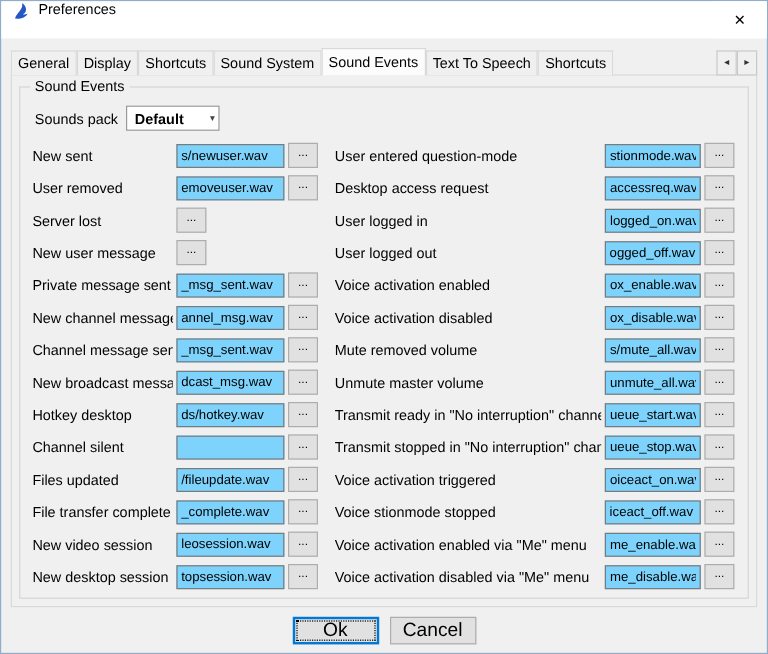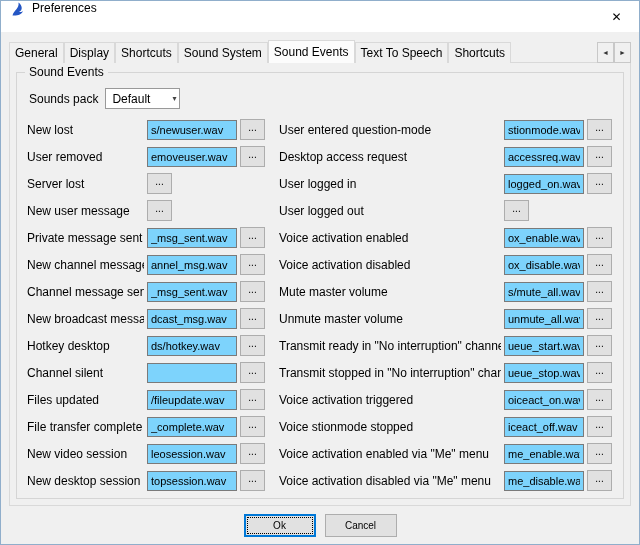--- a/index.html
+++ b/index.html
@@ -51,21 +51,21 @@
     border: 1px solid #d5d5d5; padding: 14px 8px 6px 10px;
   }
   .groupbox-title {
     position: absolute; top: -8px; left: 8px; background: #f0f0f0; padding: 0 4px;
   }
   
   .sounds-pack-row { display: flex; align-items: center; gap: 7px; margin: 1px 0 7px 2px; }
   .combo {
     display: inline-flex; align-items: center; justify-content: space-between;
     height: 21px; min-width: 62px; border: 1px solid #999; background: #fff;
-    padding: 0 3px 0 6px; gap: 22px;
+    padding: 0 3px 0 6px; gap: 22px; font-weight: bold;
   }
   .combo-arrow { font-size: 8px; color: #444; }
   
   .columns { display: flex; gap: 14px; }
   .srow { display: flex; align-items: center; height: 27px; gap: 3px; }
   .slabel { white-space: nowrap; overflow: hidden; flex: none; }
   .col-left .slabel { width: 117px; }
   .col-left .sinput { width: 90px; }
   .col-right .slabel { width: 222px; }
   .col-right .sinput { width: 80px; }
@@ -74,21 +74,21 @@
     padding: 0 3px; font-size: 11px; font-family: inherit; flex: none;
   }
   .browse {
     width: 25px; height: 21px; border: 1px solid #adadad; background: #e1e1e1;
     font-size: 10px; line-height: 1; padding: 0 0 4px 0; font-family: inherit; flex: none;
   }
   
   .footer { position: absolute; bottom: 7px; left: 0; right: 0; display: flex; justify-content: center; gap: 9px; }
   .btn {
     min-width: 72px; height: 23px; background: #e1e1e1; border: 1px solid #adadad;
-    font-size: 10px; font-family: inherit; padding: 0 10px;
+    font-size: 16px; font-family: inherit; padding: 0 10px;
   }
   .btn.ok {
     border: 2px solid #0078d7;
     outline: 1px dotted #000; outline-offset: -4px;
   }
 </style>
 </head>
 <body>
 
 <div class="window">
@@ -127,21 +127,21 @@
         <span>Sounds pack</span>
         <div class="combo">
           <span>Default</span>
           <span class="combo-arrow">▾</span>
         </div>
       </div>
 
       <div class="columns">
         <div class="col col-left">
             <div class="srow">
-              <span class="slabel">New lost</span>
+              <span class="slabel">New sent</span>
               <input type="text" class="sinput" value="s/newuser.wav" style="">
               <button class="browse">...</button>
             </div>
             <div class="srow">
               <span class="slabel">User removed</span>
               <input type="text" class="sinput" value="emoveuser.wav" style="">
               <button class="browse">...</button>
             </div>
             <div class="srow">
               <span class="slabel">Server lost</span>
@@ -213,34 +213,35 @@
               <input type="text" class="sinput" value="accessreq.wav" style="">
               <button class="browse">...</button>
             </div>
             <div class="srow">
               <span class="slabel">User logged in</span>
               <input type="text" class="sinput" value="logged_on.wav" style="">
               <button class="browse">...</button>
             </div>
             <div class="srow">
               <span class="slabel">User logged out</span>
+              <input type="text" class="sinput" value="ogged_off.wav" style="">
               <button class="browse">...</button>
             </div>
             <div class="srow">
               <span class="slabel">Voice activation enabled</span>
               <input type="text" class="sinput" value="ox_enable.wav" style="">
               <button class="browse">...</button>
             </div>
             <div class="srow">
               <span class="slabel">Voice activation disabled</span>
               <input type="text" class="sinput" value="ox_disable.wav" style="">
               <button class="browse">...</button>
             </div>
             <div class="srow">
-              <span class="slabel">Mute master volume</span>
+              <span class="slabel">Mute removed volume</span>
               <input type="text" class="sinput" value="s/mute_all.wav" style="">
               <button class="browse">...</button>
             </div>
             <div class="srow">
               <span class="slabel">Unmute master volume</span>
               <input type="text" class="sinput" value="unmute_all.wav" style="">
               <button class="browse">...</button>
             </div>
             <div class="srow">
               <span class="slabel">Transmit ready in "No interruption" channel</span>

